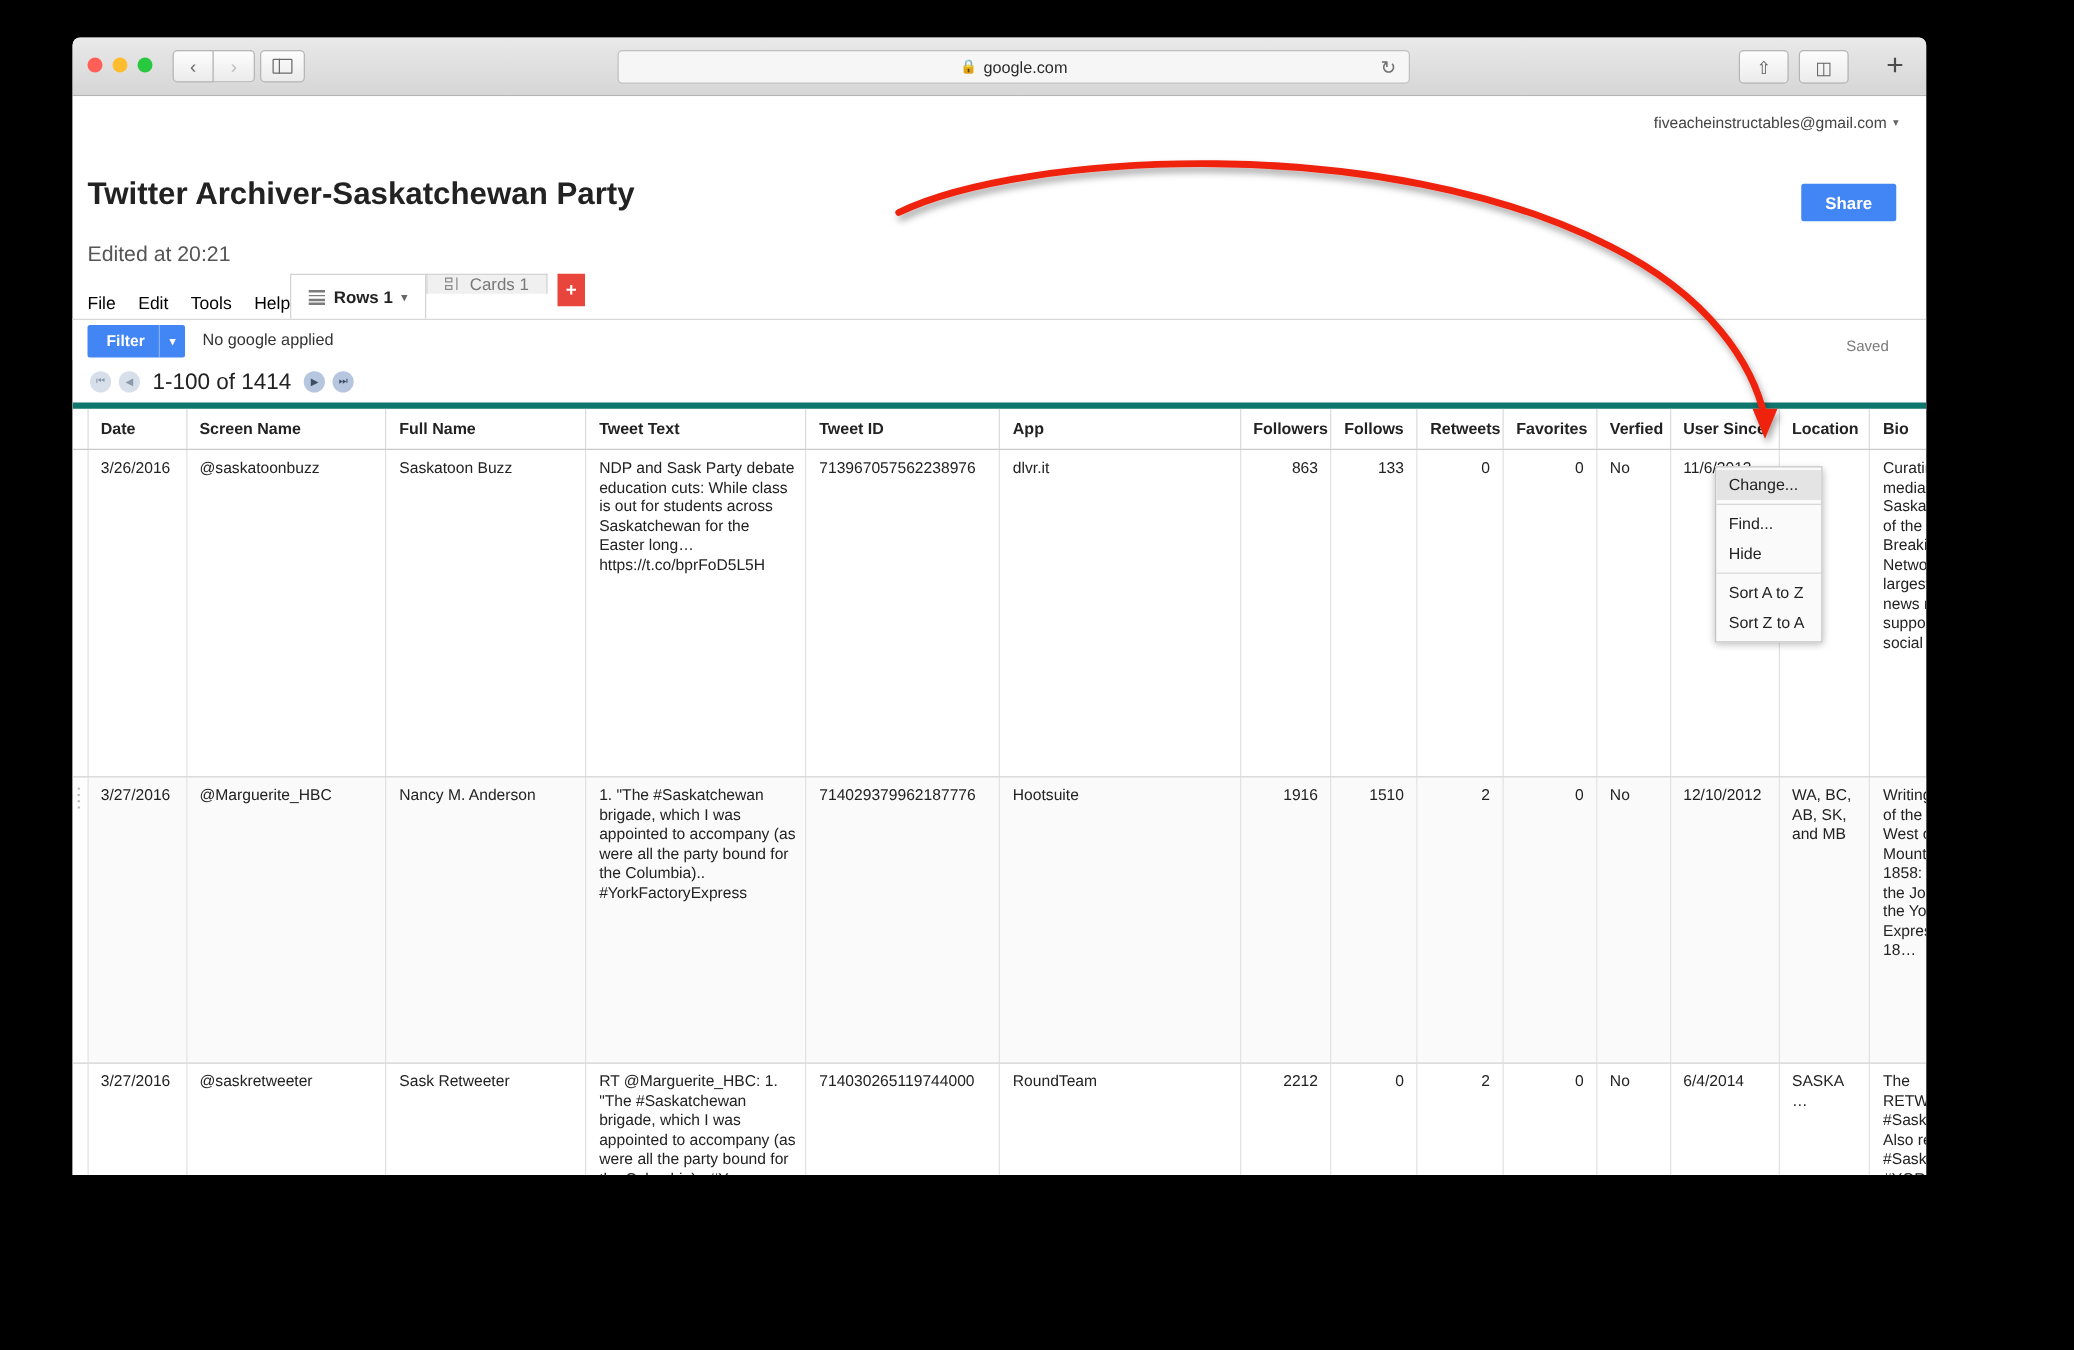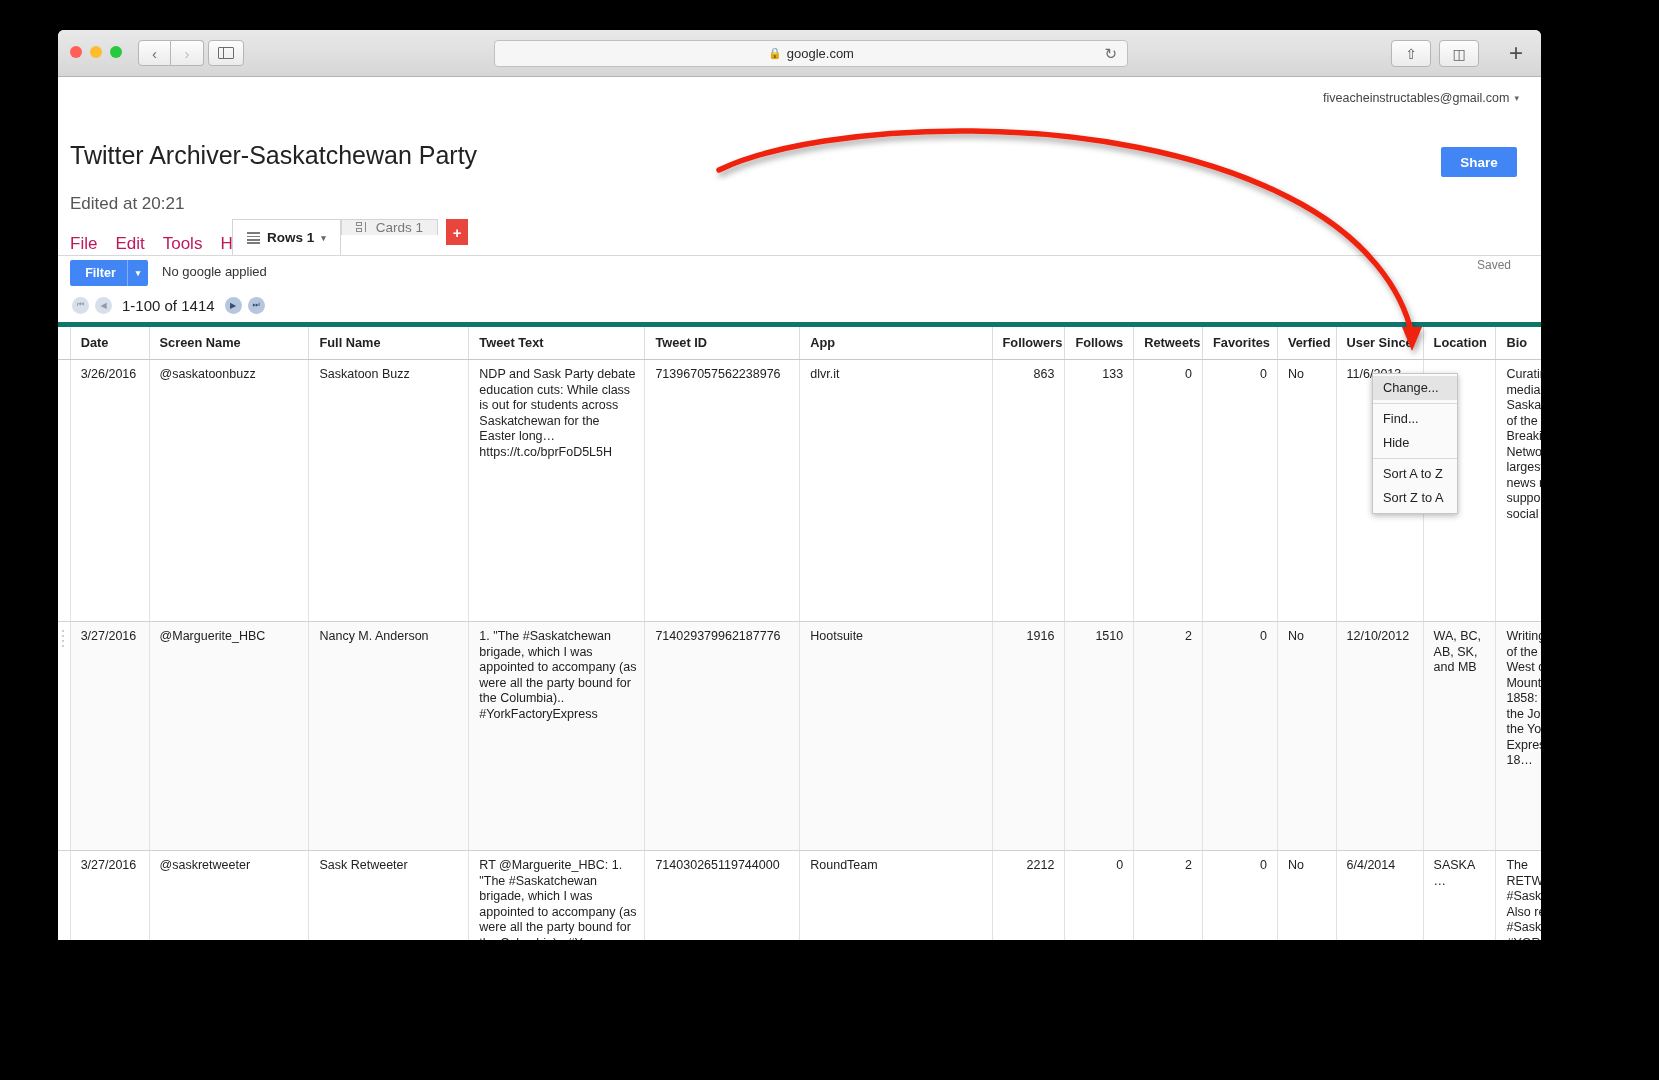--- a/index.html
+++ b/index.html
@@ -110,37 +110,37 @@
   #share-btn {
     position: absolute; right: 24px; top: 70px;
     width: 76px; height: 30px;
     background: #4285f4; border-radius: 2px;
     color: #fff; font-size: 13.5px; font-weight: bold;
     display: flex; align-items: center; justify-content: center;
   }
 
   #doc-title {
     position: absolute; left: 12px; top: 64px;
-    font-size: 25px; color: #222; font-weight: normal;
+    font-size: 25px; color: #222; font-weight: bold;
   }
   #doc-sub {
     position: absolute; left: 12px; top: 99px;
     font-size: 12.5px; color: #555;
   }
   #doc-sub .more { color: #1155cc; margin-left: 10px; font-weight: bold; }
   #doc-edited {
     position: absolute; left: 12px; top: 117px;
     font-size: 17px; color: #555;
   }
 
   
   #menubar {
     position: absolute; left: 12px; top: 157px;
     display: flex; gap: 18px;
-    font-size: 17px; color: #be185d;
+    font-size: 14px; color: #000000;
   }
 
   #tabstrip {
     position: absolute; left: 174px; top: 142px;
     display: flex; align-items: flex-start;
   }
   .dtab {
     height: 16px; padding: 0 14px;
     display: flex; align-items: center; gap: 7px;
     font-size: 13.5px;
@@ -180,38 +180,38 @@
     display: flex; align-items: center;
   }
   #filter-btn .lbl { flex: 1; text-align: center; padding-left: 4px; }
   #filter-btn .sep { width: 1px; height: 26px; background: rgba(255,255,255,0.35); }
   #filter-btn .fcaret { width: 20px; text-align: center; font-size: 9px; }
   #filter-status {
     position: absolute; left: 104px; top: 8px;
     font-size: 13px; color: #333;
   }
   #saved-label {
-    position: absolute; right: 30px; top: 2px;
+    position: absolute; right: 30px; top: 14px;
     font-size: 12px; color: #7a7a7a;
   }
 
   
   #pager {
     position: absolute; left: 0; right: 0; top: 211px; height: 34px;
     display: flex; align-items: center; padding-left: 14px; gap: 6px;
   }
   .pg {
     width: 17px; height: 17px; border-radius: 50%;
     background: #c3cfe2; color: #4a5a72;
     display:flex; align-items:center; justify-content:center;
     font-size: 8px;
   }
   .pg.dim { background: #d7dfea; color: #8d9aab; }
   .pg.on { background: #b6c6de; color:#3c4d66; }
-  #pg-label { font-size: 15px; color: #222; margin: 12px 4px; }
+  #pg-label { font-size: 18px; color: #222; margin: 12px 4px; }
 
   
   #table-wrap {
     position: absolute; left: 0; top: 245px; right: 0; bottom: 0;
     overflow: hidden;
     border-top: 5px solid #0f766e;
   }
   table#grid {
     border-collapse: collapse;
     table-layout: fixed;

